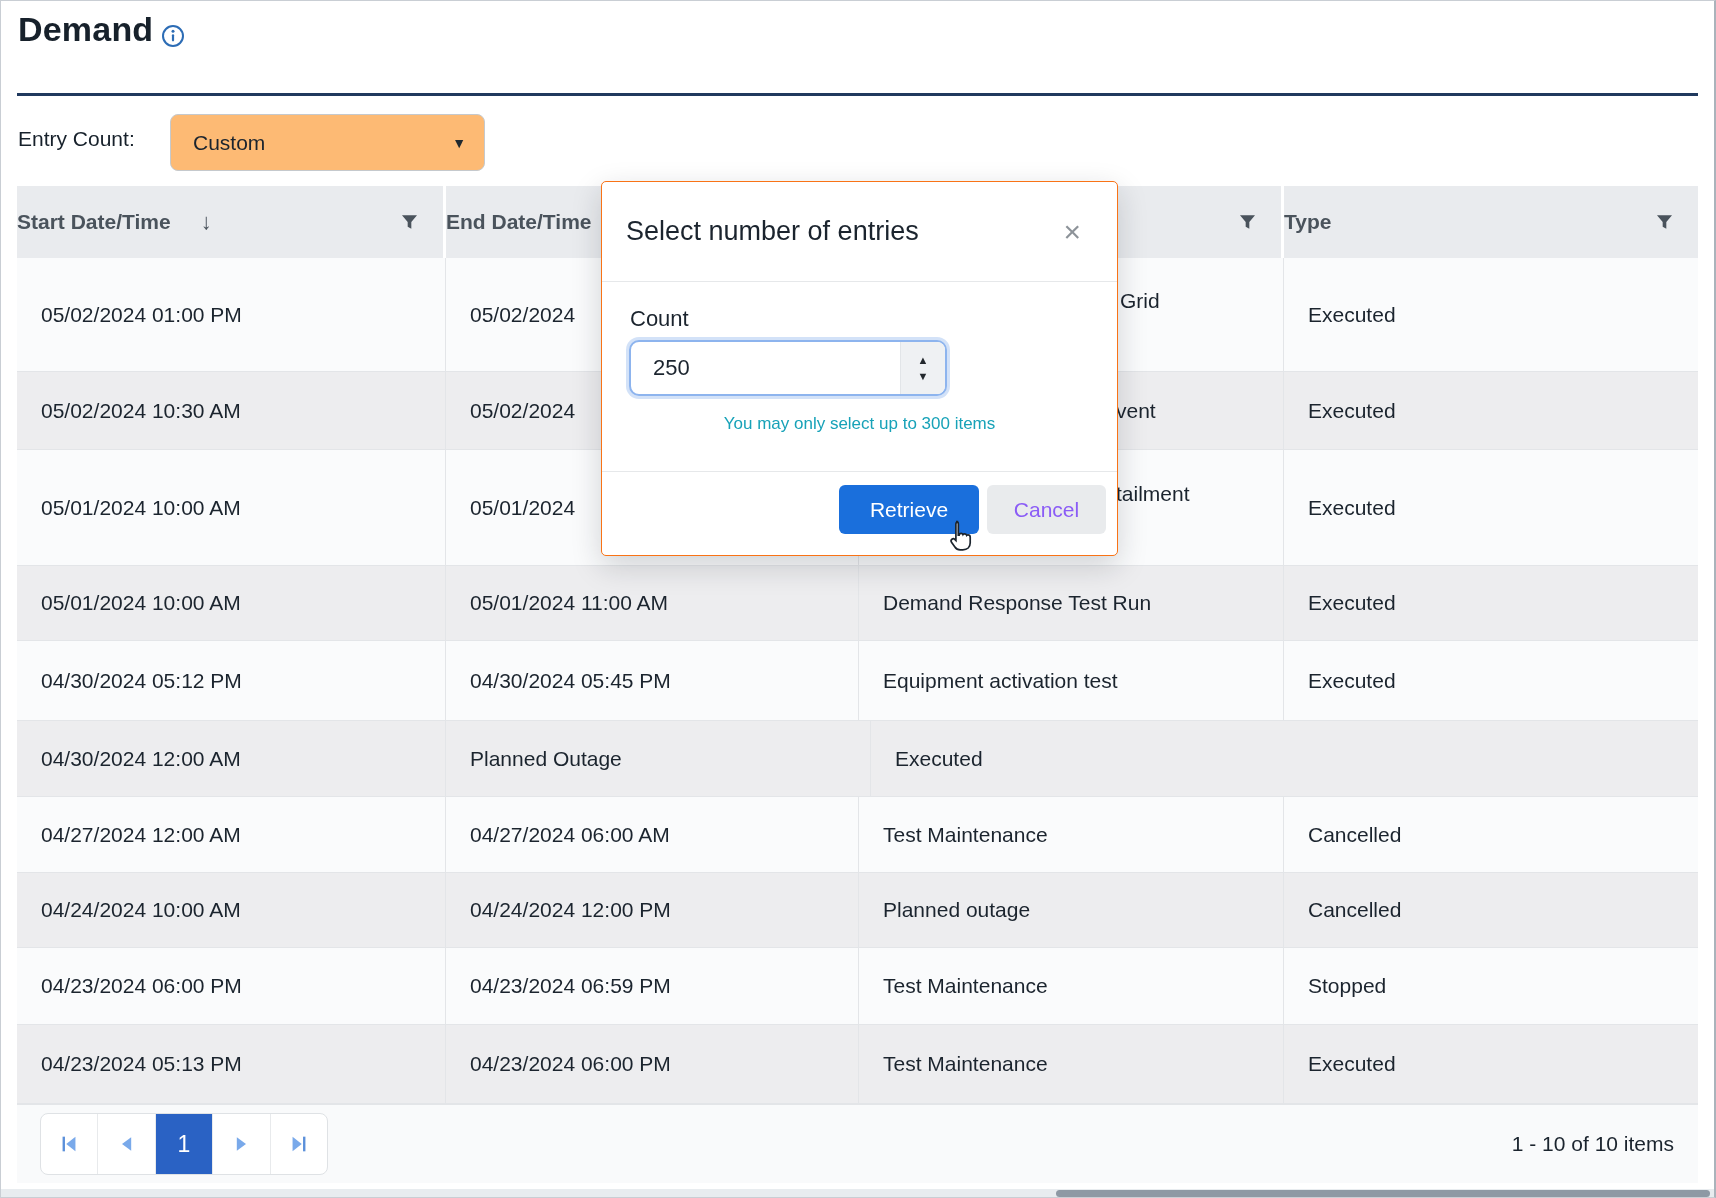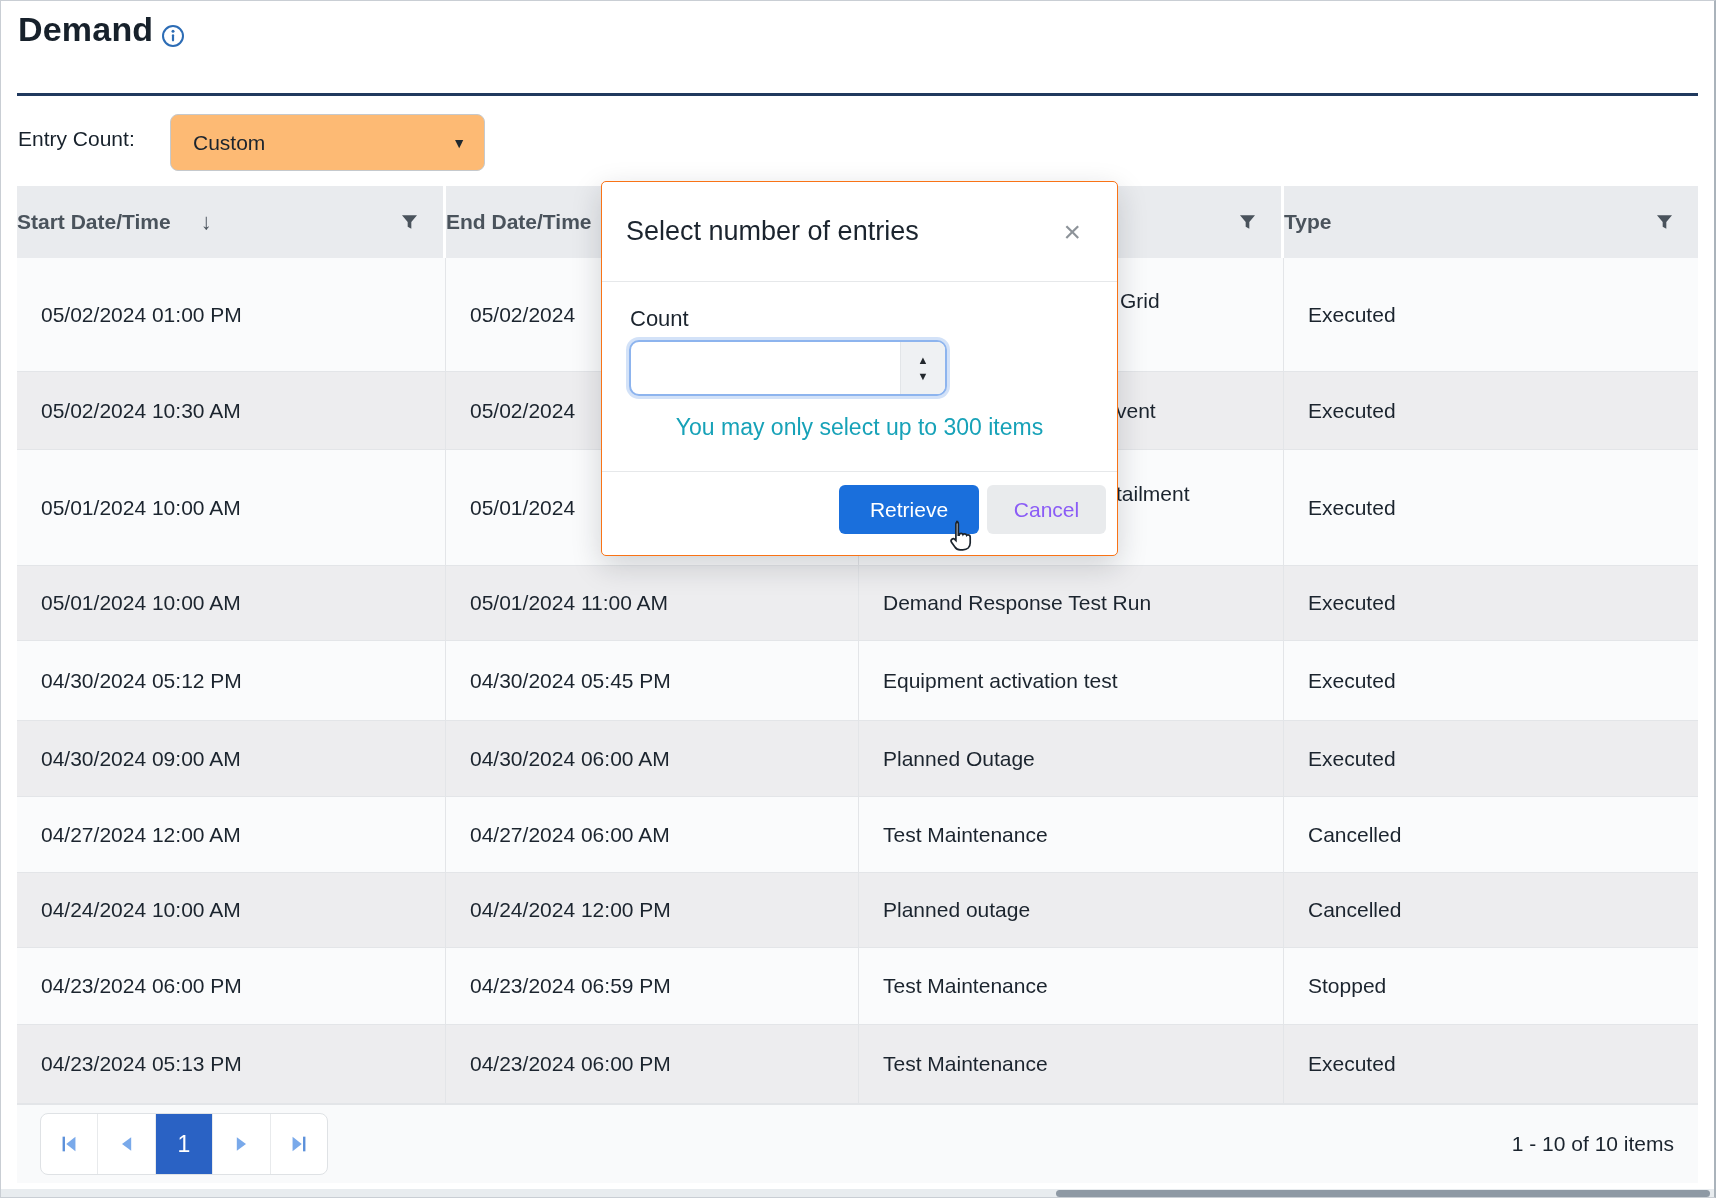--- a/index.html
+++ b/index.html
@@ -41,21 +41,21 @@
   .modal{position:absolute;left:601px;top:181px;width:517px;height:375px;background:#fff;border:1px solid #f97316;border-radius:5px;box-shadow:0 10px 30px rgba(20,30,40,.18);z-index:40;box-sizing:border-box;}
   .m-head{position:relative;height:100px;border-bottom:1px solid #e6e8ea;display:flex;align-items:center;padding-left:24px;box-sizing:border-box;}
   .m-title{font-size:27px;font-weight:500;color:#1b242e;}
   .m-close{position:absolute;right:36px;top:50%;transform:translateY(-50%);font-size:30px;color:#8d9399;line-height:1;cursor:pointer;}
   .m-body{position:relative;height:189px;}
   .count-label{position:absolute;left:28px;top:24px;font-size:22px;}
   .count-input{position:absolute;left:27px;top:58px;width:318px;height:56px;border:2px solid #8db4ee;border-radius:10px;box-shadow:0 0 0 3px #d3e2f8;background:#fff;box-sizing:border-box;}
   .count-input input{position:absolute;left:0;top:0;width:260px;height:100%;border:none;outline:none;background:transparent;font-size:22px;font-family:inherit;color:#1b242e;padding-left:22px;box-sizing:border-box;}
   .spin{position:absolute;right:0;top:0;width:44px;height:100%;background:#eff1f3;border-left:1px solid #e2e5e8;border-radius:0 8px 8px 0;display:flex;flex-direction:column;align-items:center;justify-content:center;gap:5px;}
   .spin span{font-size:11px;color:#23282d;line-height:1;cursor:pointer;}
-  .hint{position:absolute;left:0;top:132px;width:100%;text-align:center;font-size:23px;color:#17a2b8;}
+  .hint{position:absolute;left:0;top:132px;width:100%;text-align:center;font-size:17px;color:#17a2b8;}
   .m-foot{position:relative;height:84px;border-top:1px solid #e6e8ea;}
   .btn{position:absolute;top:13px;height:49px;border:none;border-radius:6px;font-size:21px;font-family:inherit;cursor:pointer;}
   .btn-retrieve{left:237px;width:140px;background:#1a6fdc;color:#fff;}
   .btn-cancel{left:385px;width:119px;background:#e9ebed;color:#8b5cf6;}
   .cursor{position:absolute;left:342px;top:47px;width:34px;height:38px;z-index:50;}
 </style>
 </head>
 <body>
 
 <div class="frame"></div>
@@ -137,22 +137,21 @@
     <div class="td c3">Demand Response Test Run</div>
     <div class="td c4">Executed</div>
   </div>
   <div class="trow bg-a" style="height:80px">
     <div class="td c1">04/30/2024 05:12 PM</div>
     <div class="td c2">04/30/2024 05:45 PM</div>
     <div class="td c3">Equipment activation test</div>
     <div class="td c4">Executed</div>
   </div>
   <div class="trow bg-b" style="height:76px">
-    <div class="td c1">04/30/2024 09:00 AM</div>
-    <div class="td c2">04/30/2024 06:00 AM</div>
+    <div class="td c1">04/30/2024 12:00 AM</div>
     <div class="td c3">Planned Outage</div>
     <div class="td c4">Executed</div>
   </div>
   <div class="trow bg-a" style="height:76px">
     <div class="td c1">04/27/2024 12:00 AM</div>
     <div class="td c2">04/27/2024 06:00 AM</div>
     <div class="td c3">Test Maintenance</div>
     <div class="td c4">Cancelled</div>
   </div>
   <div class="trow bg-b" style="height:75px">
@@ -209,20 +208,21 @@
 </div>
 
 <div class="modal">
   <div class="m-head">
     <span class="m-title">Select number of entries</span>
     <span class="m-close">×</span>
   </div>
   <div class="m-body">
     <div class="count-label">Count</div>
     <div class="count-input">
+      <input value="250" style="">
       <div class="spin">
         <span>▲</span>
         <span>▼</span>
       </div>
     </div>
     <div class="hint">You may only select up to 300 items</div>
   </div>
   <div class="m-foot">
     <button class="btn btn-retrieve">Retrieve</button>
     <button class="btn btn-cancel">Cancel</button>

